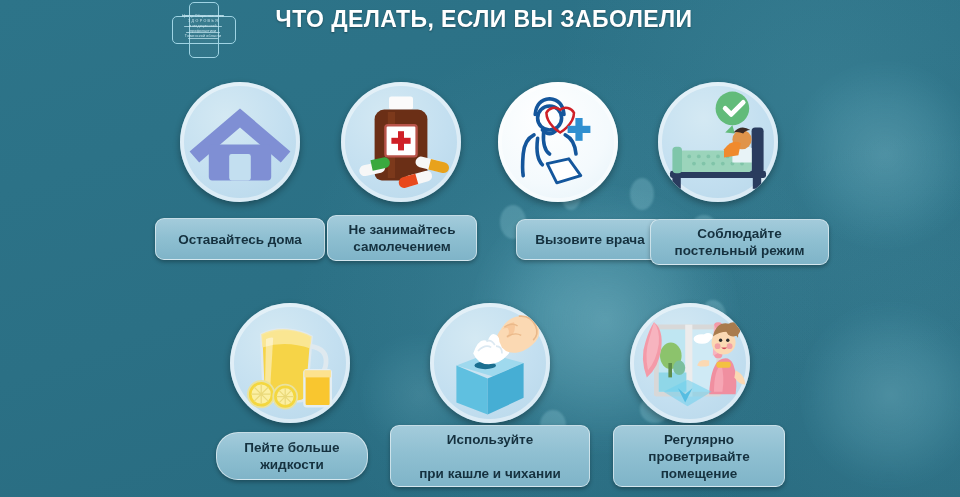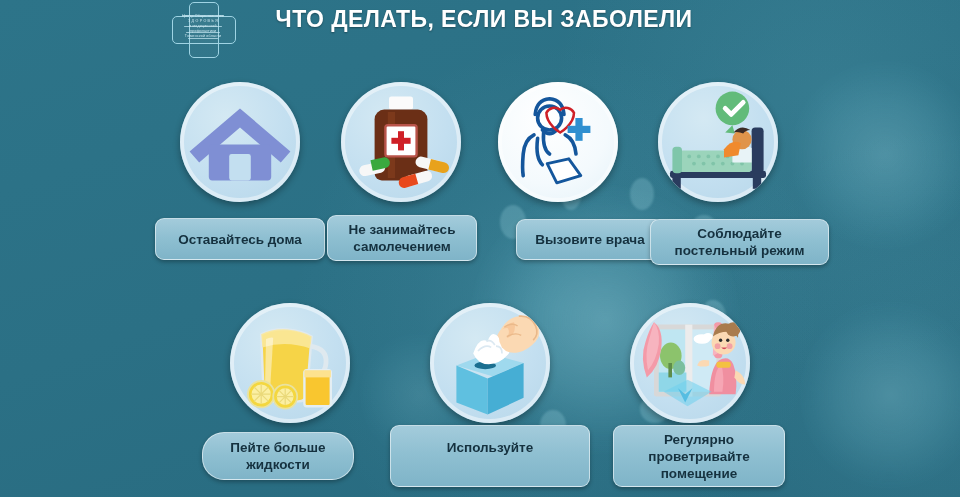--- a/index.html
+++ b/index.html
@@ -241,21 +241,21 @@
               <path d="M26 68 v16 M18 76 h16 M20 70 l12 12 M32 70 l-12 12"></path>
             </g>
           <circle cx="46" cy="78" r="10" fill="#f4d73f" stroke="#e9e2a0" stroke-width="1.5"></circle>
           <circle cx="46" cy="78" r="7" fill="#fbefa2"></circle>
           <g stroke="#ead97a" stroke-width="1">
               <path d="M46 71 v14 M39 78 h14 M41 73 l10 10 M51 73 l-10 10"></path>
             </g>
         </svg>
       </div>
     </div>
-    <div class="label" style="left:202px;top:432px;width:152px;height:48px;border-radius:22px;">
+    <div class="label" style="left:216px;top:432px;width:152px;height:48px;border-radius:22px;">
       <span style="display:block;">
         <span>Пейте больше</span><br>
         <span>жидкости</span>
       </span>
     </div>
   </div>
 
   <div class="card">
     <div class="circle" style="left:430px;top:303px;width:120px;height:120px;">
       <div class="icon-wrap">
@@ -271,20 +271,21 @@
           <path d="M56 27 q3 -7 9 -6 q2 4 -1 8 q-4 4 -8 -2 z" fill="#fbd9b3"></path>
           <path d="M74 11 q10 -1 14 8 q3 7 -2 12" fill="none" stroke="#eab98a" stroke-width="1.4"></path>
           <path d="M62 20 q6 -4 11 -1 M64 28 q7 -4 12 -1" fill="none" stroke="#eab98a" stroke-width="1.2"></path>
         </svg>
       </div>
     </div>
     <div class="label" style="left:390px;top:425px;width:200px;height:62px;">
       <span style="display:block;">
         <span>Используйте</span><br>
         <br>
+        <span>при кашле и чихании</span>
       </span>
     </div>
   </div>
 
   <div class="card">
     <div class="circle" style="left:630px;top:303px;width:120px;height:120px;">
       <div class="icon-wrap">
         <svg viewBox="0 0 100 100">
           <rect x="20" y="18" width="56" height="60" rx="2" fill="#d8d8d8"></rect>
           <rect x="24" y="22" width="23" height="52" fill="#bfe6f2"></rect>

